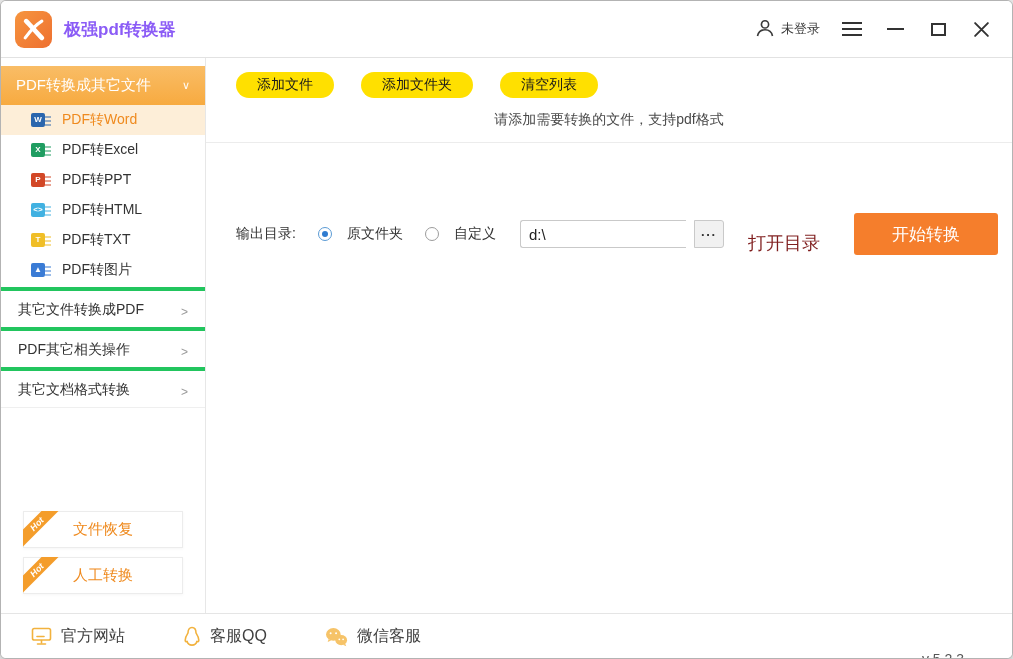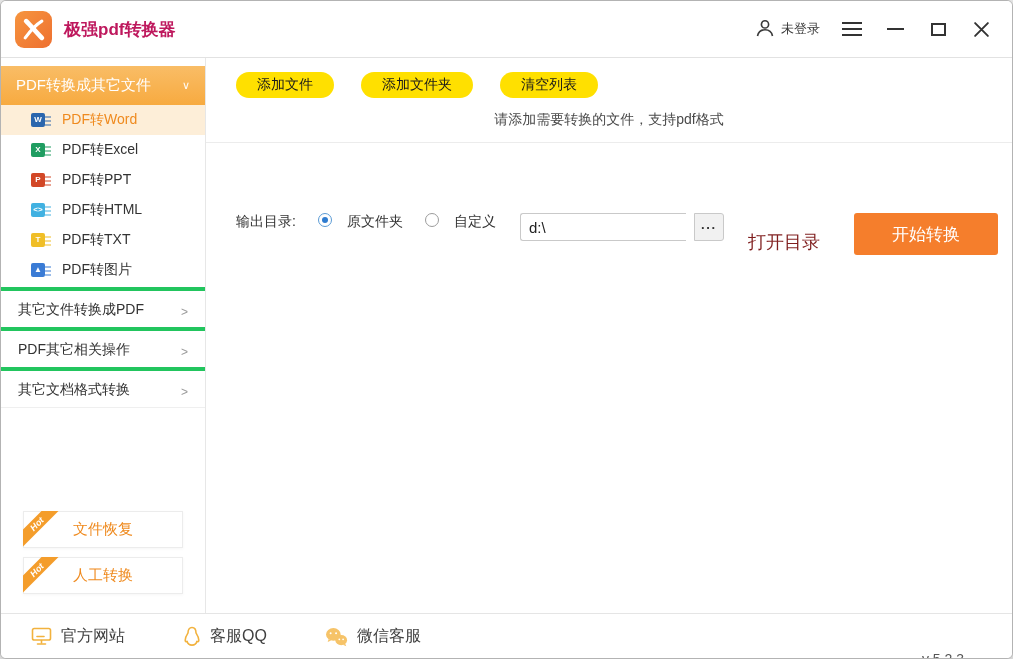--- a/index.html
+++ b/index.html
@@ -6,21 +6,21 @@
   html,body { background:#eee; }
   body { font-family:"Liberation Sans","DejaVu Sans",sans-serif; }
   .window {
     width:1013px; height:659px; background:#fff; position:relative;
     border:1px solid #b3b3b3; border-radius:6px; overflow:hidden;
     box-shadow:0 2px 8px rgba(0,0,0,.25);
   }
   
   .titlebar { height:57px; display:flex; align-items:center; padding:0 20px 0 14px; border-bottom:1px solid #e2e2e2; background:#fff; }
   .logo { width:37px; height:37px; border-radius:9px; background:linear-gradient(135deg,#f6953f,#ee7030); display:flex; align-items:center; justify-content:center; margin-right:12px; flex:0 0 auto; }
-  .app-title { font-size:17px; color:#be185d; font-weight:700; }
+  .app-title { font-size:17px; color:#8b5cf6; font-weight:700; }
   .tb-right { margin-left:auto; display:flex; align-items:center; gap:21px;text-align:right; }
   .login-box { display:flex; align-items:center; gap:6px; font-size:13px; color:#3a3a3a; cursor:pointer; }
   .win-btn { display:flex; align-items:center; justify-content:center; width:22px; height:22px; cursor:pointer; }
   .burger { display:flex; flex-direction:column; gap:4px; }
   .burger i { display:block; width:20px; height:2px; background:#333; }
   .min-glyph { width:17px; height:2px; background:#333; }
   .max-glyph { width:15px; height:13px; border:2px solid #333; }
   
   .content { display:flex; height:555px; }
   
@@ -43,21 +43,21 @@
   
   .main { flex:1; position:relative; background:#fff; }
   .toolbar { padding:14px 0 0 30px; display:flex; gap:27px; }
   .pill { height:26px; border-radius:13px; background:#ffe000; border:none; font-size:14px; color:#1a1a1a; padding:0 21px; display:flex; align-items:center; cursor:pointer; font-family:inherit; }
   .dropzone { width:466px; height:318px; border:1px dashed #f2b65c; margin:34px auto 0; position:relative; cursor:pointer; }
   .dz-row { position:absolute; top:100px; left:0; right:0; display:flex; align-items:center; justify-content:center; gap:25px; }
   .plusbox { width:107px; height:130px; border:1px dashed #f6cd8a; display:flex; align-items:center; justify-content:center; }
   .dz-hint { position:absolute; bottom:40px; width:100%; text-align:center; font-size:15px; color:#333; }
   .caption { text-align:center; font-size:14px; color:#4a4a4a; margin-top:13px; }
   .divider { border-top:1px solid #ececec; margin-top:13px; }
-  .output-row { display:flex; padding-left:30px; margin-top:70px; height:42px; position:relative; font-size:14px; color:#333;gap:8px; }
+  .output-row { display:flex; align-items:center; padding-left:30px; margin-top:70px; height:42px; position:relative; font-size:14px; color:#333;gap:8px; }
   .radio { width:14px; height:14px; border-radius:50%; border:1px solid #5b9bd5; display:inline-flex; align-items:center; justify-content:center; margin:0 7px 0 14px; cursor:pointer; flex:0 0 auto; }
   .radio .dot { width:6px; height:6px; border-radius:50%; background:#2f7cd0; }
   .radio.off { border-color:#9c9c9c; }
   .radio-label { cursor:pointer; }
   .path-input { width:166px; height:28px; border:1px solid #c9c9c9; border-right:none; border-radius:3px 0 0 3px; padding:0 8px; font-size:15px; color:#222; margin-left:16px; outline:none; font-family:inherit; }
   .browse-btn { width:30px; height:28px; background:#f1f1f1; border:1px solid #c9c9c9; border-radius:0 3px 3px 0; font-size:13px; font-weight:bold; letter-spacing:1px; color:#333; display:flex; align-items:center; justify-content:center; cursor:pointer; font-family:inherit; }
   .open-dir { margin-left:16px; font-size:18px; color:#7f1d1d; cursor:pointer;margin-top:17px; }
   .start-btn { position:absolute; right:14px; top:0; width:144px; height:42px; background:#f57e2c; color:#fff; font-size:17px; border:none; border-radius:3px; display:flex; align-items:center; justify-content:center; cursor:pointer; font-family:inherit; }
   
   .footer { height:46px; border-top:1px solid #e5e5e5; display:flex; align-items:center; padding:0 48px 0 30px; background:#fff; }

